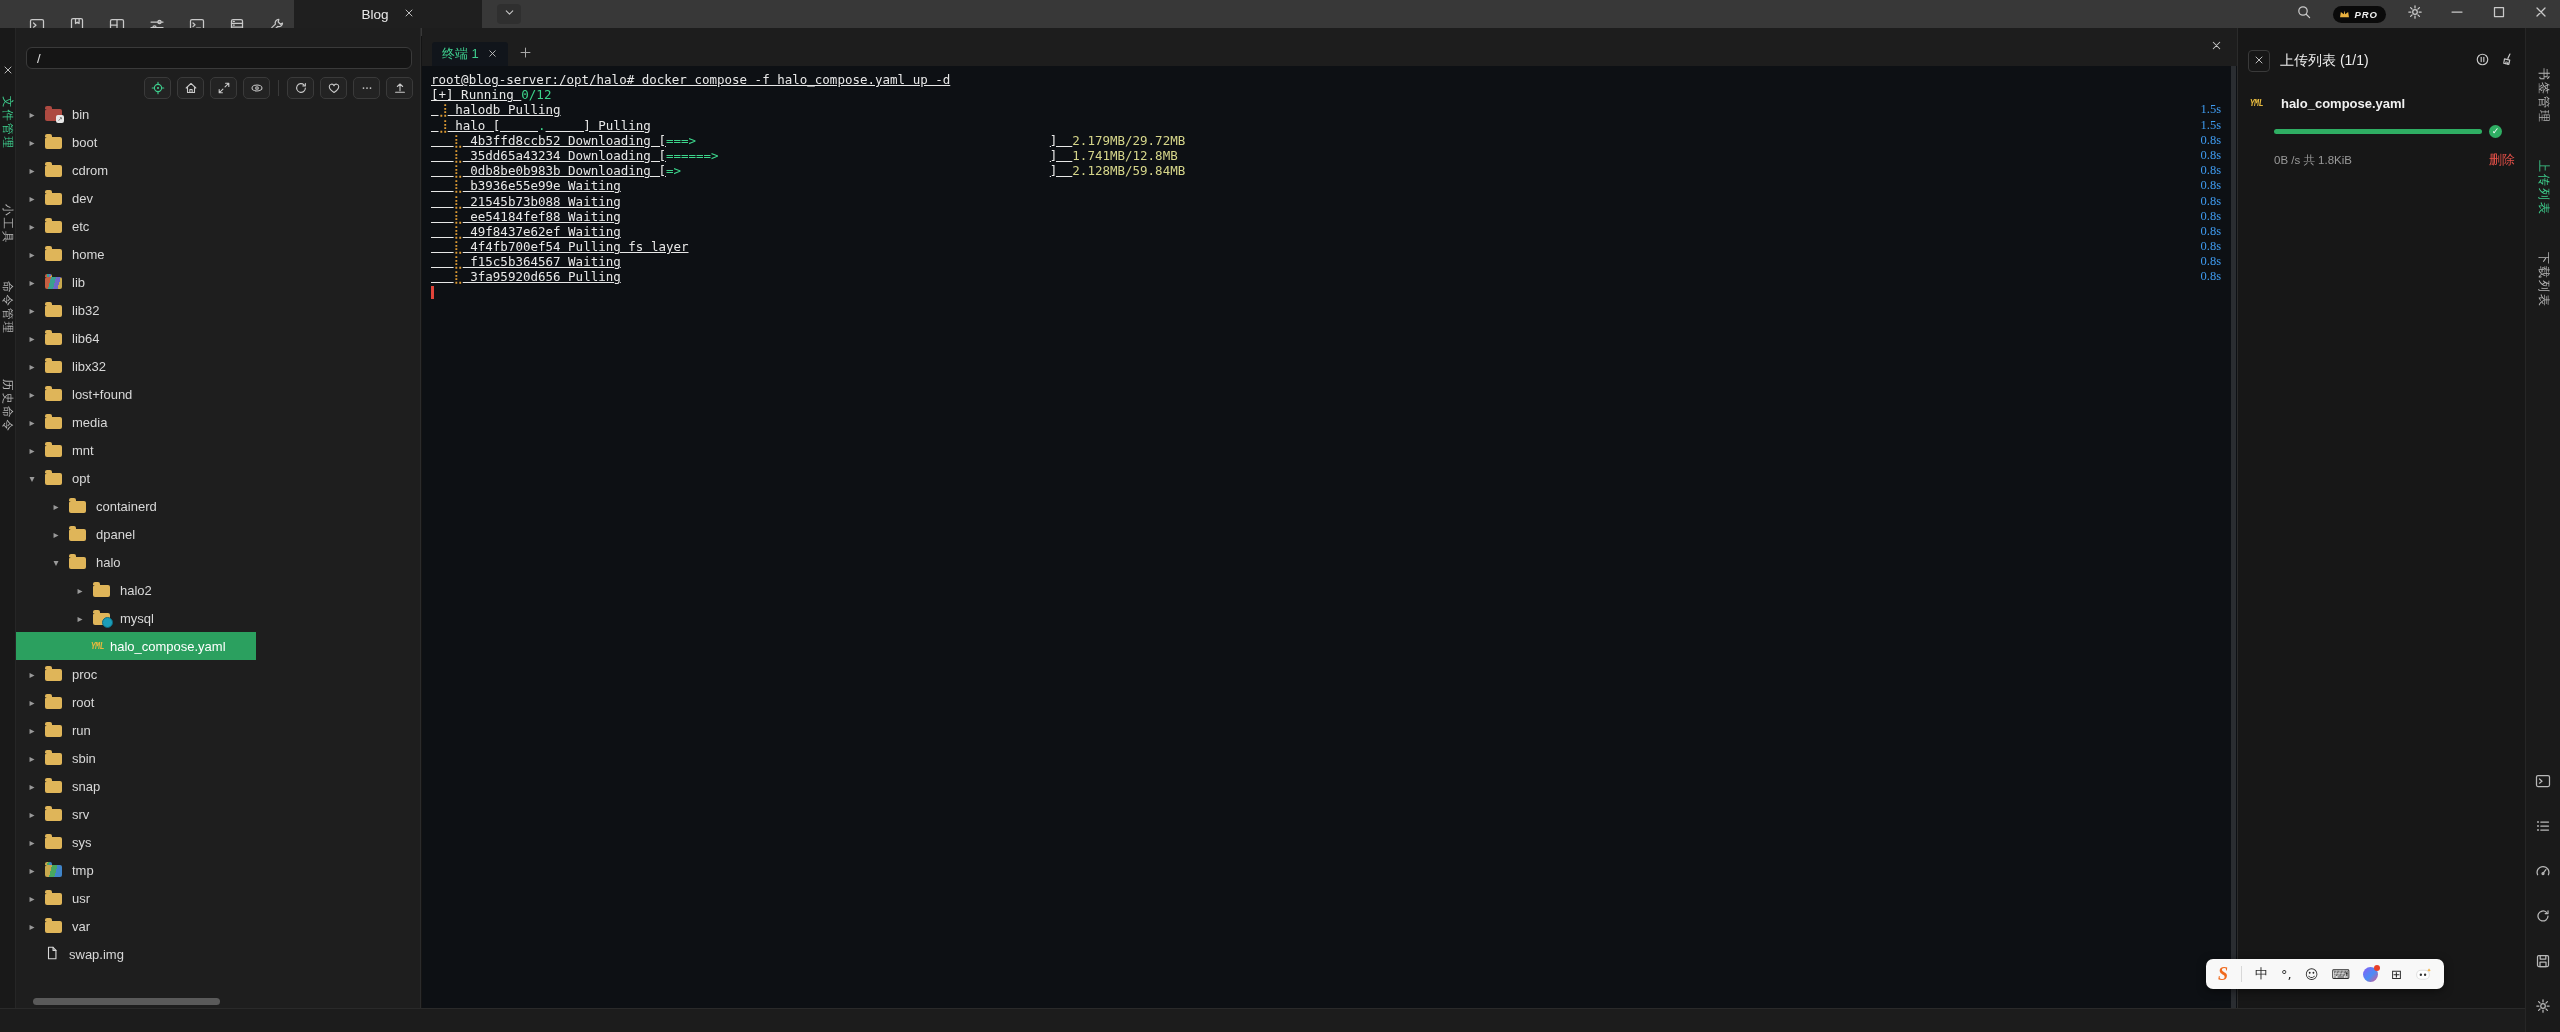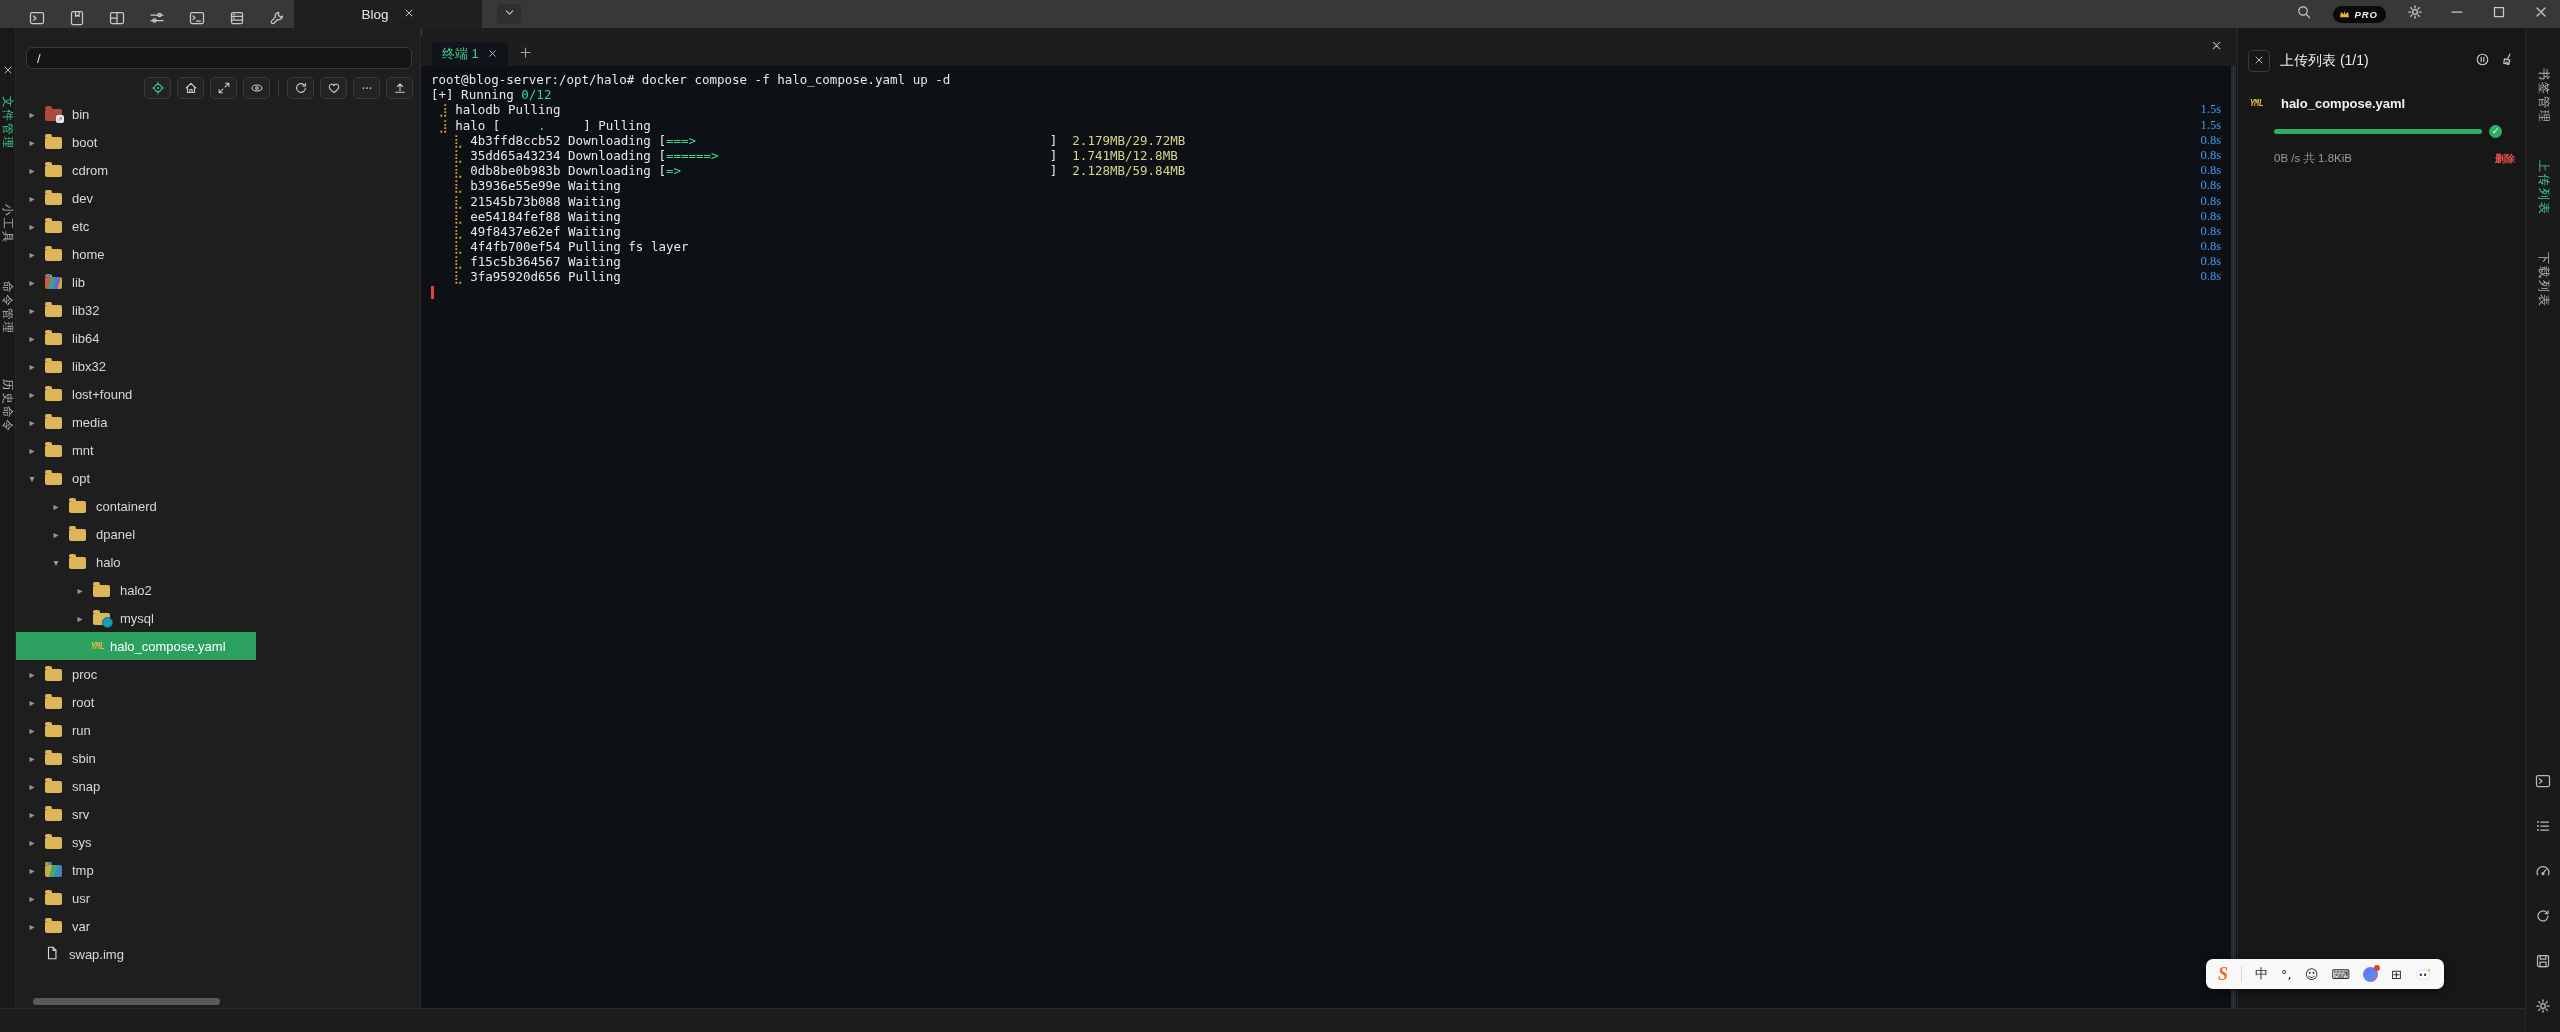--- a/index.html
+++ b/index.html
@@ -2,21 +2,21 @@
 <html><head>
 <meta charset="utf-8">
 <style>
   * { margin:0; padding:0; box-sizing:border-box; }
   html,body { width:2560px; height:1032px; background:#141414; overflow:hidden;
               font-family:"Liberation Sans", sans-serif; }
   body { position:relative; color:#d4d4d4; }
 
   
   #topbar { position:absolute; left:0; top:0; width:2560px; height:36px;
-            background:#383838; display:flex; align-items:center; }
+            background:#383838; display:flex; align-items:flex-end; }
   #topbar-icons { display:flex; align-items:center; gap:14px; padding-left:24px; }
   .tb-btn { width:26px; height:22px; display:flex; align-items:center; justify-content:center; border-radius:4px; }
   .ic { width:16px; height:16px; stroke:#c9c9c9; fill:none; stroke-width:1.25; stroke-linecap:round; stroke-linejoin:round; }
   .tab-blog { position:absolute; left:294px; top:0; width:188px; height:28px; background:#1f1f1f;
               display:flex; align-items:center; justify-content:center; gap:14px; color:#e8e8e8; font-size:13.5px; }
   .tab-blog .ic { width:12px; height:12px; }
   .tab-dd { position:absolute; left:497px; top:4px; width:24px; height:20px; background:#2f2f2f;
             border-radius:4px; display:flex; align-items:center; justify-content:center; }
   .tab-dd .ic { width:13px; height:13px; }
   #topbar-right { position:absolute; right:6px; top:0; height:28px; display:flex; align-items:center; gap:16px; }
@@ -84,21 +84,21 @@
               border-radius:3px 3px 0 0; color:#3ecf8e; font-size:13px; }
   .term-tab .ic { width:11px; height:11px; }
   .tab-plus { width:24px; height:24px; display:flex; align-items:center; justify-content:center; margin-left:6px; }
   .tab-plus .ic { width:13px; height:13px; stroke:#a8a8a8; }
   #term-close { margin-left:auto; align-self:center; width:22px; height:22px; display:flex;
                 align-items:center; justify-content:center; }
   #term-close .ic { width:13px; height:13px; }
   #terminal { position:absolute; left:0; top:38px; right:0; bottom:0; background:#0d1014;
               padding:6px 0 0 9px; font-family:"DejaVu Sans Mono","DejaVu Sans",monospace; font-size:12.5px; }
   .tline { position:relative; height:15.2px; line-height:15.2px; white-space:pre; }
-  .c-fg { color:#e8e8e8; } .c-gr { color:#3dd68c; } .c-or { color:#dd9a33; }
+  .c-fg { color:#e8e8e8;text-decoration:underline; } .c-gr { color:#3dd68c; } .c-or { color:#dd9a33; }
   .c-yl { color:#d6d68a; } .c-tm { color:#3f9bf0;font-family:Liberation Serif, serif; }
   .t-time { position:absolute; right:16px; top:0; }
   .cursor { display:inline-block; width:2.5px; height:13px; background:#e0443a; margin-top:1px; }
   #term-vscroll { position:absolute; right:1px; top:38px; bottom:0; width:5px; background:#2a2d31; }
 
   
   #right-panel { position:absolute; right:35px; top:28px; width:288px; bottom:24px; background:#171717;
                  border-left:1px solid #2b2b2b; }
   #rp-header { display:flex; align-items:center; margin:22px 10px 0 10px; gap:10px; }
   #rp-header .x-btn { width:22px; height:22px; border:1px solid #3a3a3a; border-radius:4px;
@@ -110,21 +110,21 @@
   #up-item { margin:24px 8px 0 8px; position:relative; }
   #up-row1 { display:flex; align-items:center; gap:12px; }
   #up-name { font-size:13px; font-weight:bold; color:#f0f0f0; }
   #up-bar-row { display:flex; align-items:center; margin:14px 0 0 28px; gap:7px; }
   #up-bar { width:208px; height:5px; background:#2fae63; border-radius:3px; }
   #up-check { width:13px; height:13px; border-radius:50%; background:#2fae63; color:#fff; font-size:9px;
               line-height:13px; text-align:center; }
   #up-check::after { content:"✓"; }
   #up-row3 { display:flex; align-items:center; margin:13px 2px 0 28px; }
   #up-meta { font-size:11.5px; color:#9a9a9a; }
-  #up-del { margin-left:auto; font-size:10px; color:#e55048; font-weight:bold; }
+  #up-del { margin-left:auto; font-size:13px; color:#e55048; font-weight:normal; }
 
   
   #right-strip { position:absolute; right:0; top:28px; width:35px; bottom:0; background:#1a1a1a;
                  border-left:1px solid #262626; display:flex; flex-direction:column; align-items:center; }
   #right-tabs { display:flex; flex-direction:column; align-items:center; }
   #right-tabs .vtab { font-size:12px; }
   #right-tabs .vtab:nth-child(1){ margin-top:40px; }
   #right-tabs .vtab:nth-child(2){ margin-top:36px; }
   #right-tabs .vtab:nth-child(3){ margin-top:36px; }
   #rs-icons { margin-top:auto; display:flex; flex-direction:column; align-items:center; gap:25px;

